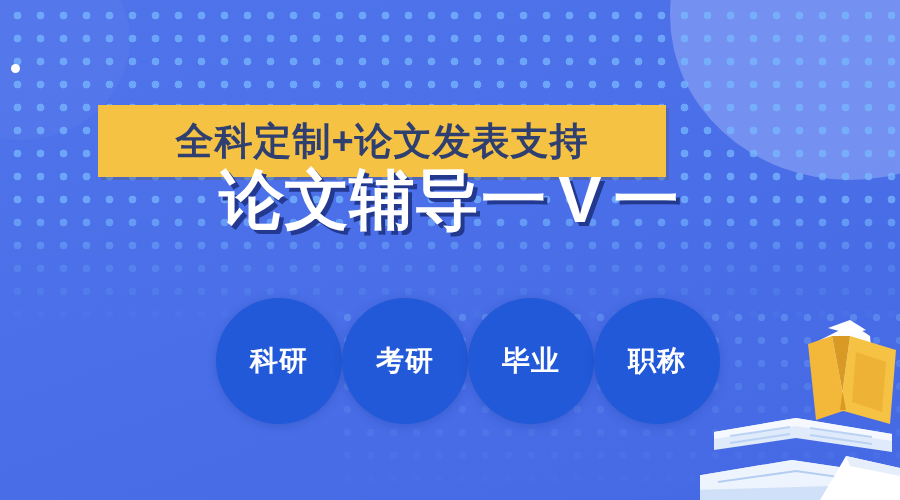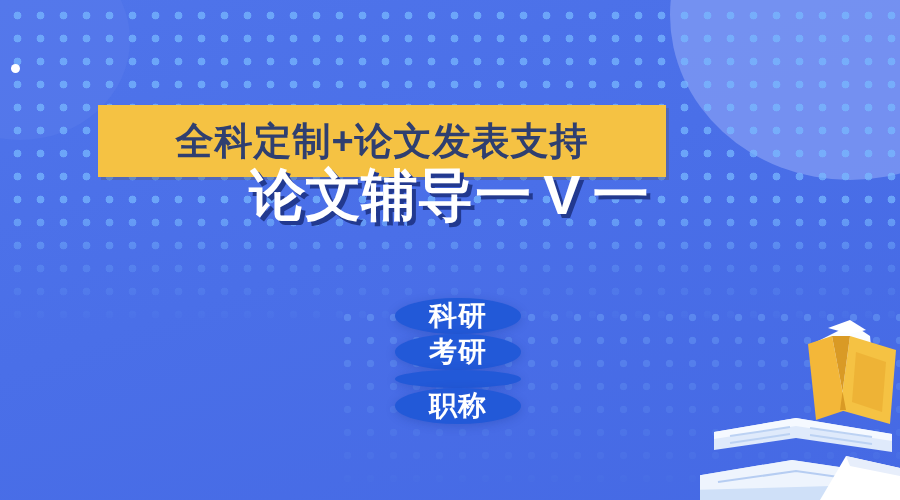--- a/index.html
+++ b/index.html
@@ -107,21 +107,21 @@
     white-space: nowrap;
   }
 
   
   .headline {
     position: absolute;
     left: 0;
     top: 163px;
     width: 900px;
     text-align: center;
-    font-size: 56px;
+    font-size: 65px;
     font-weight: bold;
     line-height: 1.15;
     color: #ffffff;
     white-space: nowrap;
     text-shadow: 4px 4px 0 #22398f;
   }
 
   .headline .hl-part { display: inline; }
   .headline .hl-dash {
     display: inline-block;
@@ -129,28 +129,27 @@
   }
   .headline .hl-v {
     display: inline-block;
     margin: 0 10px;
     font-family: "Liberation Sans", "DejaVu Sans", sans-serif;
   }
 
   
   .circles {
     position: absolute;
-    left: 86px;
+    left: 96px;
     top: 298px;
     width: 744px;
     height: 126px;
     display: flex;
-    justify-content: flex-start;
+    justify-content: center;
     align-items: center;
-    flex-direction: column;
   }
 
   .circle {
     width: 126px;
     height: 126px;
     border-radius: 50%;
     background: #2259d8;
     display: flex;
     flex-direction: column;
     align-items: center;
@@ -198,20 +197,21 @@
   </div>
 
   <div class="circles">
     <div class="circle">
       <span class="circle-line">科研</span>
     </div>
     <div class="circle">
       <span class="circle-line">考研</span>
     </div>
     <div class="circle">
+      <span class="circle-line">毕业</span>
     </div>
     <div class="circle">
       <span class="circle-line">职称</span>
     </div>
   </div>
 
   <svg class="illus" viewBox="0 0 200 200">
 
     <g>
       <path d="M -5 176 L 92 160 L 200 176 L 200 200 L -5 200 Z" fill="#cfe0f8"></path>

